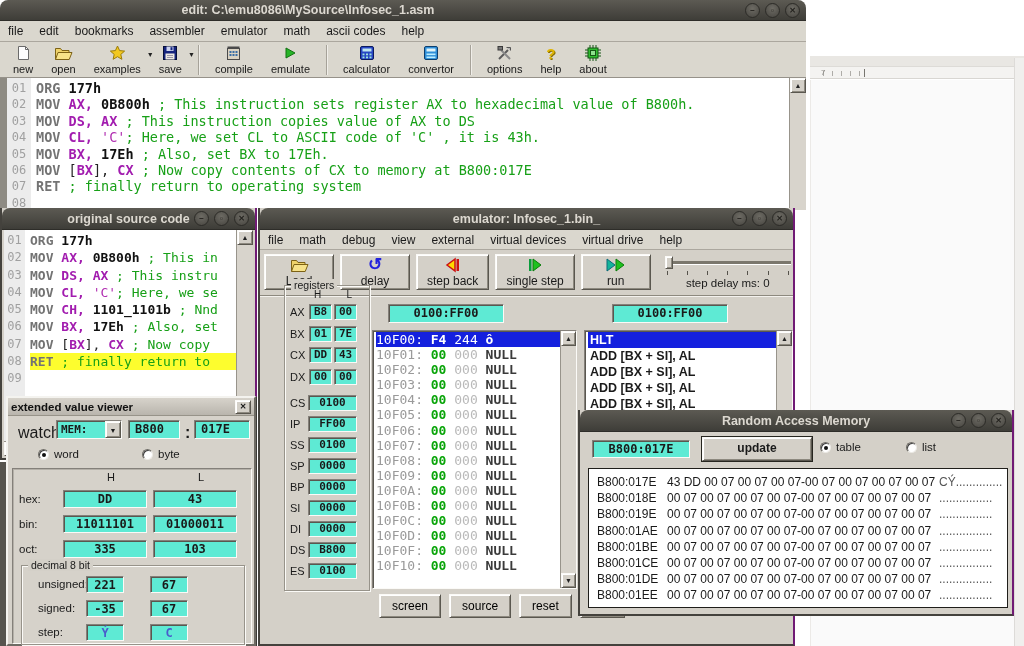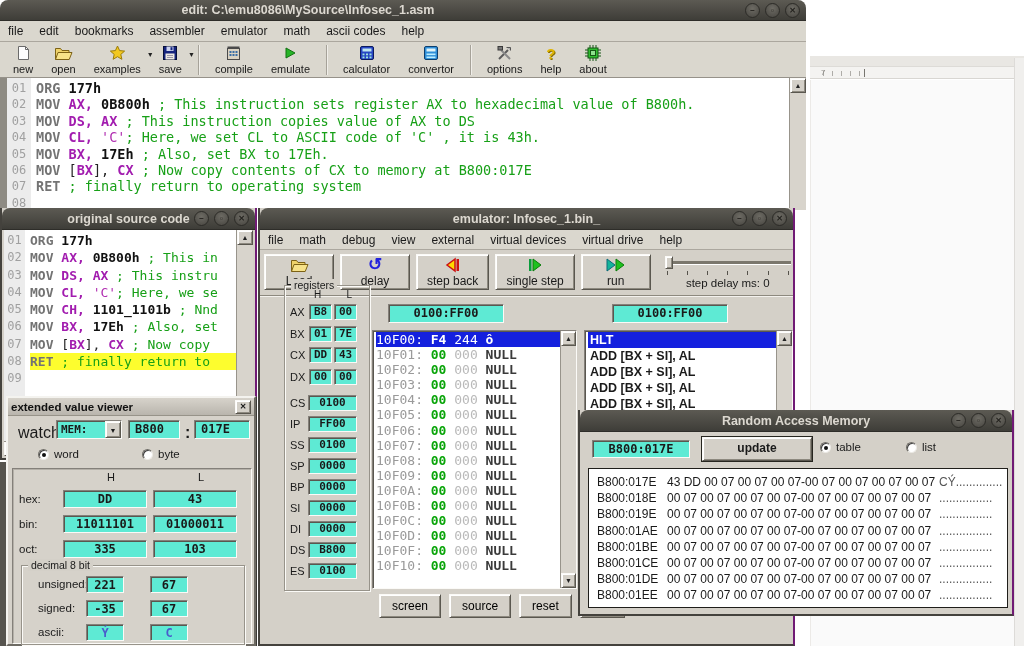--- a/index.html
+++ b/index.html
@@ -619,21 +619,21 @@
             <span class="evl">unsigned:</span>
             <span class="evf sunken mf">221</span>
             <span class="evf sunken mf">67</span>
           </div>
           <div class="evrow">
             <span class="evl">signed:</span>
             <span class="evf sunken mf">-35</span>
             <span class="evf sunken mf">67</span>
           </div>
           <div class="evrow">
-            <span class="evl">ascii:</span>
+            <span class="evl">step:</span>
             <span class="evf sunken mf asc">Ý</span>
             <span class="evf sunken mf asc">C</span>
           </div>
         </div>
     </div>
   </div>
 </div>
 
 <div id="ram-win" class="win frame">
   <div class="tbar">

